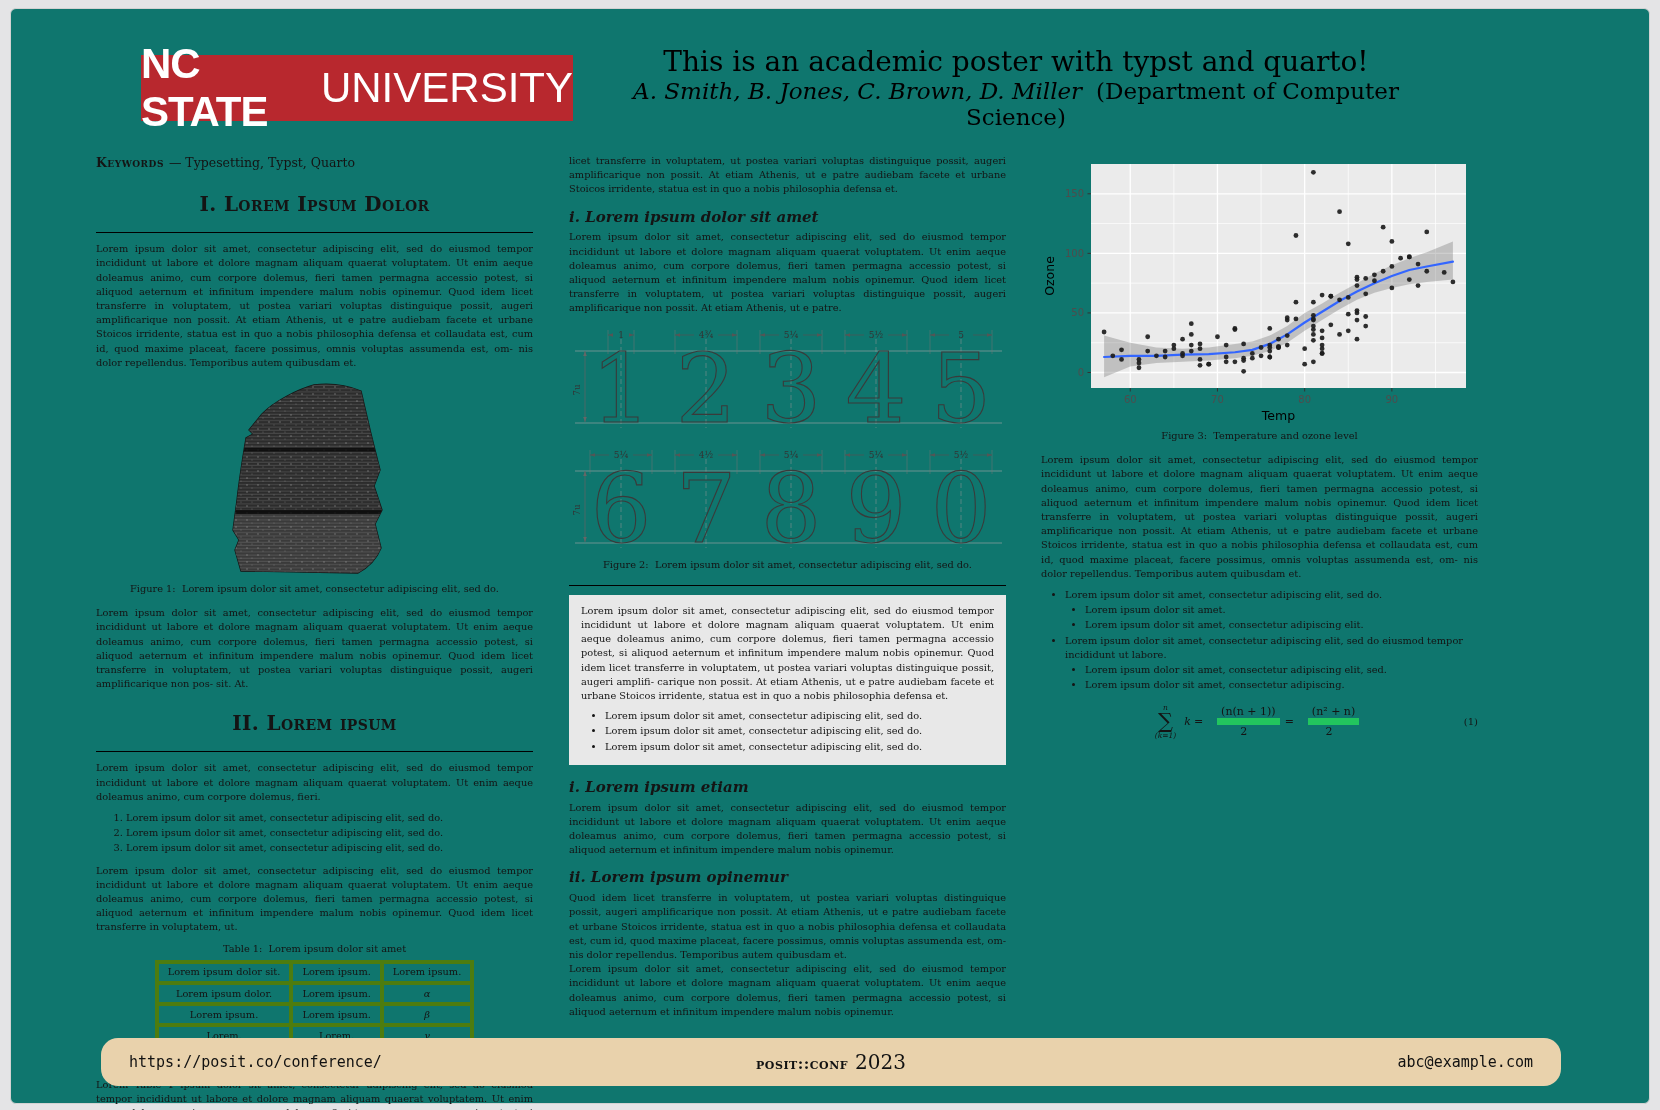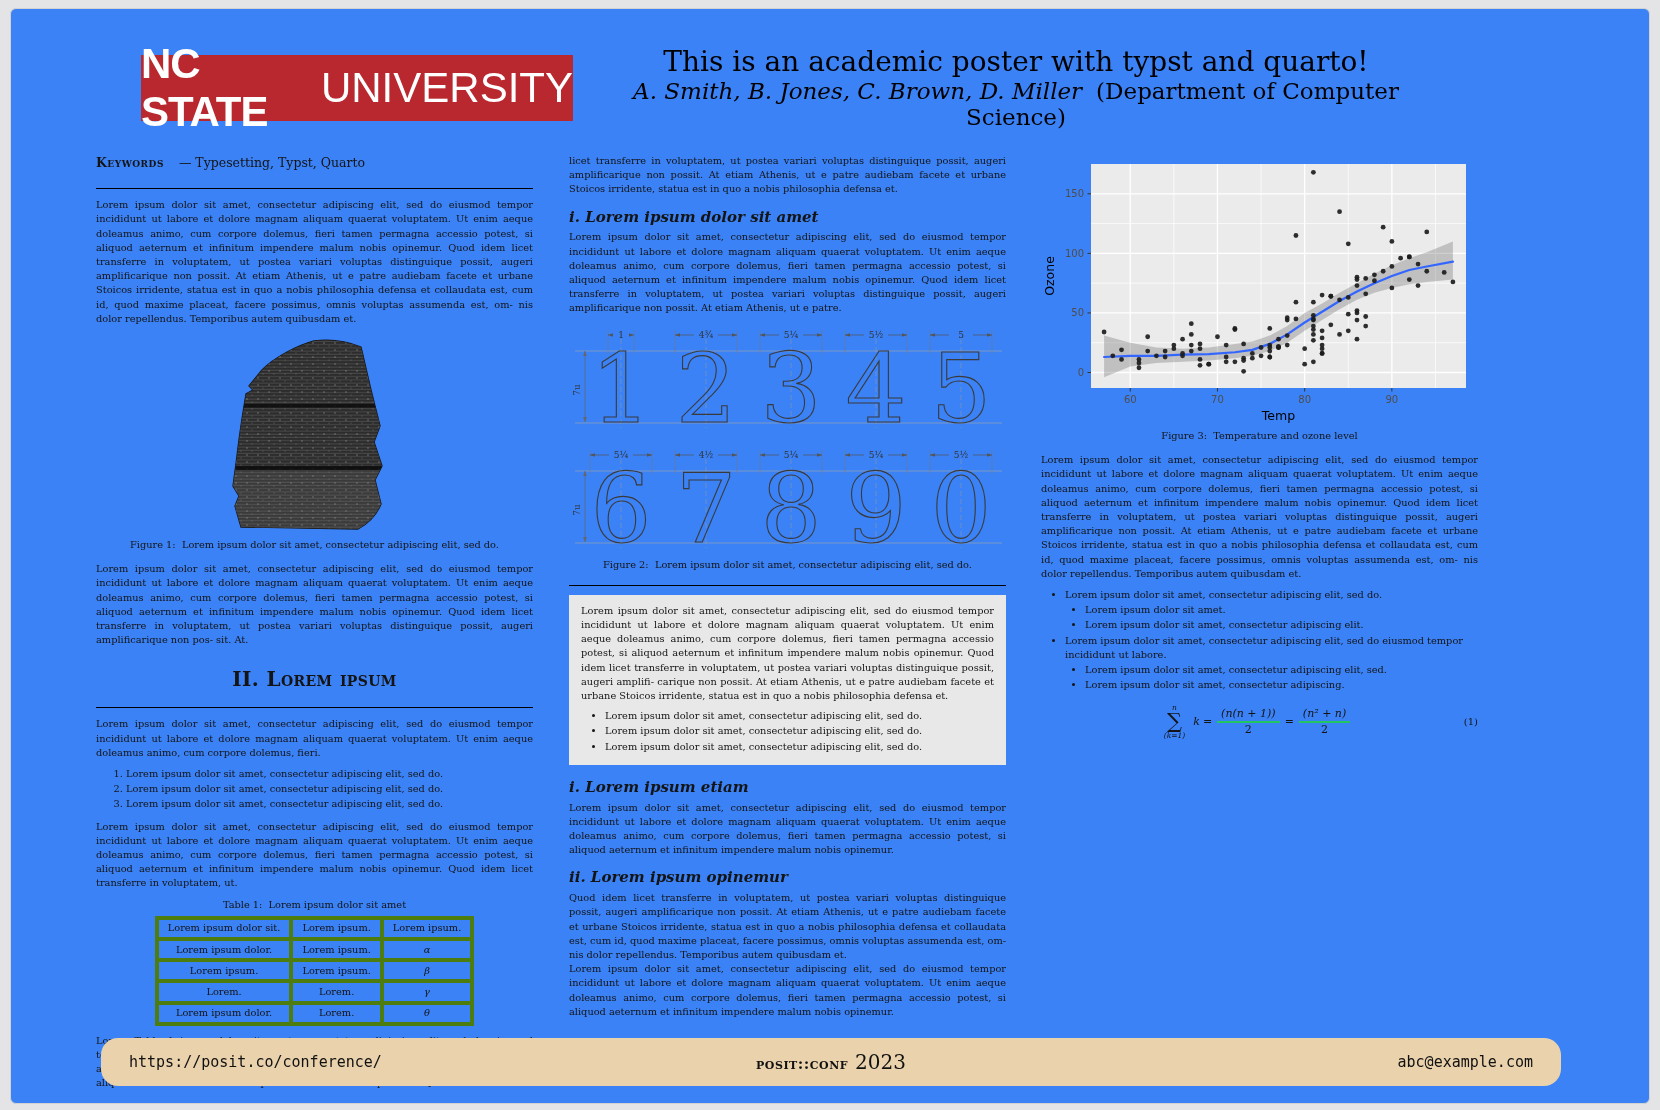--- a/index.html
+++ b/index.html
@@ -1,31 +1,31 @@
 <!DOCTYPE html>
 <html><head>
 <meta charset="utf-8">
 <style>
   html,body{margin:0;padding:0;width:1660px;height:1110px;overflow:hidden;background:#e4e4e6;font-family:"DejaVu Serif",serif;}
-  .page{position:absolute;left:10px;top:8px;width:1638px;height:1094px;background:#3b82f6;border:1px solid #d2d2d2;border-radius:6px;}
+  .page{position:absolute;left:10px;top:8px;width:1638px;height:1094px;background:#0f766e;border:1px solid #d2d2d2;border-radius:6px;}
   
   .logo{position:absolute;left:130px;top:46px;width:432px;height:66px;background:#b8282e;color:#fff;display:flex;align-items:center;justify-content:center;gap:12px;font-family:"Liberation Sans",sans-serif;transform-origin:left center;}
   .logo-primary{font-weight:700;font-size:42px;letter-spacing:-1px;}
   .logo-secondary{font-weight:300;font-size:42px;letter-spacing:0;}
   .title-block{position:absolute;left:590px;top:36px;width:830px;text-align:center;color:#000;}
   .poster-title{font-size:28px;}
   .poster-authors{font-size:23px;}
   .authors-names{font-style:italic;}
   .affiliation{margin-left:14px;}
   
   .col{position:absolute;top:145px;width:437px;font-size:9.8px;line-height:1.45;color:#141414;text-align:justify;}
   #col1{left:85px;} #col2{left:558px;} #col3{left:1030px;}
   .keywords{font-size:12.5px;text-align:left;margin-bottom:16px;}
   .kw-label{font-variant:small-caps;font-weight:700;letter-spacing:.5px;}
-  .kw-value{margin-left:11px;}
+  .kw-value{margin-left:1px;}
   h2.section{font-size:20px;font-weight:600;font-variant:small-caps;text-align:center;margin:18px 0 0 0;letter-spacing:.4px;}
   .rule{border-bottom:1.5px solid #000;margin:13px 0 9px 0;}
   p{margin:0 0 7px 0;}
   h3.sub{font-style:italic;font-weight:600;font-size:15px;margin:10px 0 2px 0;text-align:left;}
   ol.num{margin:2px 0 8px 0;padding-left:30px;text-align:left;}
   ol.num li{margin-bottom:1px;}
   ul.bul{margin:2px 0 6px 0;padding-left:24px;text-align:left;list-style:disc;}
   ul.bul li{margin-bottom:1px;}
   ul.bul ul{margin:1px 0 1px 0;padding-left:20px;list-style:disc;}
   figure{margin:8px auto 4px auto;text-align:center;}
@@ -36,21 +36,21 @@
   .graybox{background:#e8e8e8;padding:9px 12px 5px 12px;margin:4px 0 12px 0;}
   .graybox p{margin-bottom:6px;}
   
   .equation{position:relative;display:flex;align-items:center;justify-content:center;margin:12px 0 0 0;font-size:11px;text-align:left;}
   .eqnum{position:absolute;right:0;top:50%;transform:translateY(-50%);font-size:10px;}
   .sum-block{display:inline-flex;flex-direction:column;align-items:center;line-height:1;margin-right:5px;}
   .sum-upper,.sum-lower{font-size:7.5px;font-style:italic;}
   .sum-sigma{font-size:21px;line-height:.95;}
   .eq-var{font-style:italic;margin:0 3px;}
   .frac{display:inline-flex;flex-direction:column;align-items:center;margin:0 5px;line-height:1.25;}
-  .frac .num{padding:0 4px;border-bottom:2px solid #22c55e;font-style:italic;}
+  .frac .num{padding:0 4px;border-bottom:7px solid #22c55e;margin-left:9px;}
   
   .footer{position:absolute;left:90px;top:1029px;width:1460px;height:48px;background:#e9d2ac;border-radius:17px;display:flex;align-items:center;justify-content:space-between;padding:0 28px;box-sizing:border-box;}
   .footer-mono{font-family:"DejaVu Sans Mono",monospace;font-size:15px;color:#111;}
   .footer-center{position:absolute;left:50%;transform:translateX(-50%);white-space:nowrap;color:#111;}
   .conf-name{font-variant:small-caps;font-weight:600;font-size:15px;letter-spacing:.5px;}
   .conf-year{font-size:20px;margin-left:7px;}
   svg{display:block;}
   .figsvg{margin:0 auto;}
 </style>
 </head>
@@ -67,20 +67,21 @@
     <div class="poster-authors">
       <span class="authors-names">A. Smith, B. Jones, C. Brown, D. Miller</span><span class="affiliation">(Department of Computer Science)</span>
     </div>
   </div>
 
   <div class="col" id="col1">
     <div class="keywords">
       <span class="kw-label">Keywords</span>
       <span class="kw-value">— Typesetting, Typst, Quarto</span>
     </div>
+    <h2 class="section">I. Lorem Ipsum Dolor</h2>
     <div class="rule"></div>
     <p>Lorem ipsum dolor sit amet, consectetur adipiscing elit, sed do eiusmod tempor incididunt ut labore et dolore magnam aliquam quaerat voluptatem. Ut enim aeque doleamus animo, cum corpore dolemus, fieri tamen permagna accessio potest, si aliquod aeternum et infinitum impendere malum nobis opinemur. Quod idem licet transferre in voluptatem, ut postea variari voluptas distinguique possit, augeri amplificarique non possit. At etiam Athenis, ut e patre audiebam facete et urbane Stoicos irridente, statua est in quo a nobis philosophia defensa et collaudata est, cum id, quod maxime placeat, facere possimus, omnis voluptas assumenda est, om- nis dolor repellendus. Temporibus autem quibusdam et.</p>
 
     <figure>
       <svg class="figsvg" width="206" height="200" viewBox="0 0 206 200">
         <defs>
           <pattern id="stLines" width="6" height="3.2" patternUnits="userSpaceOnUse">
             <rect width="6" height="3.2" fill="#2c2c2c"></rect>
             <line x1="0" y1="1" x2="6" y2="1" stroke="#565656" stroke-width="0.8"></line>
           </pattern>

